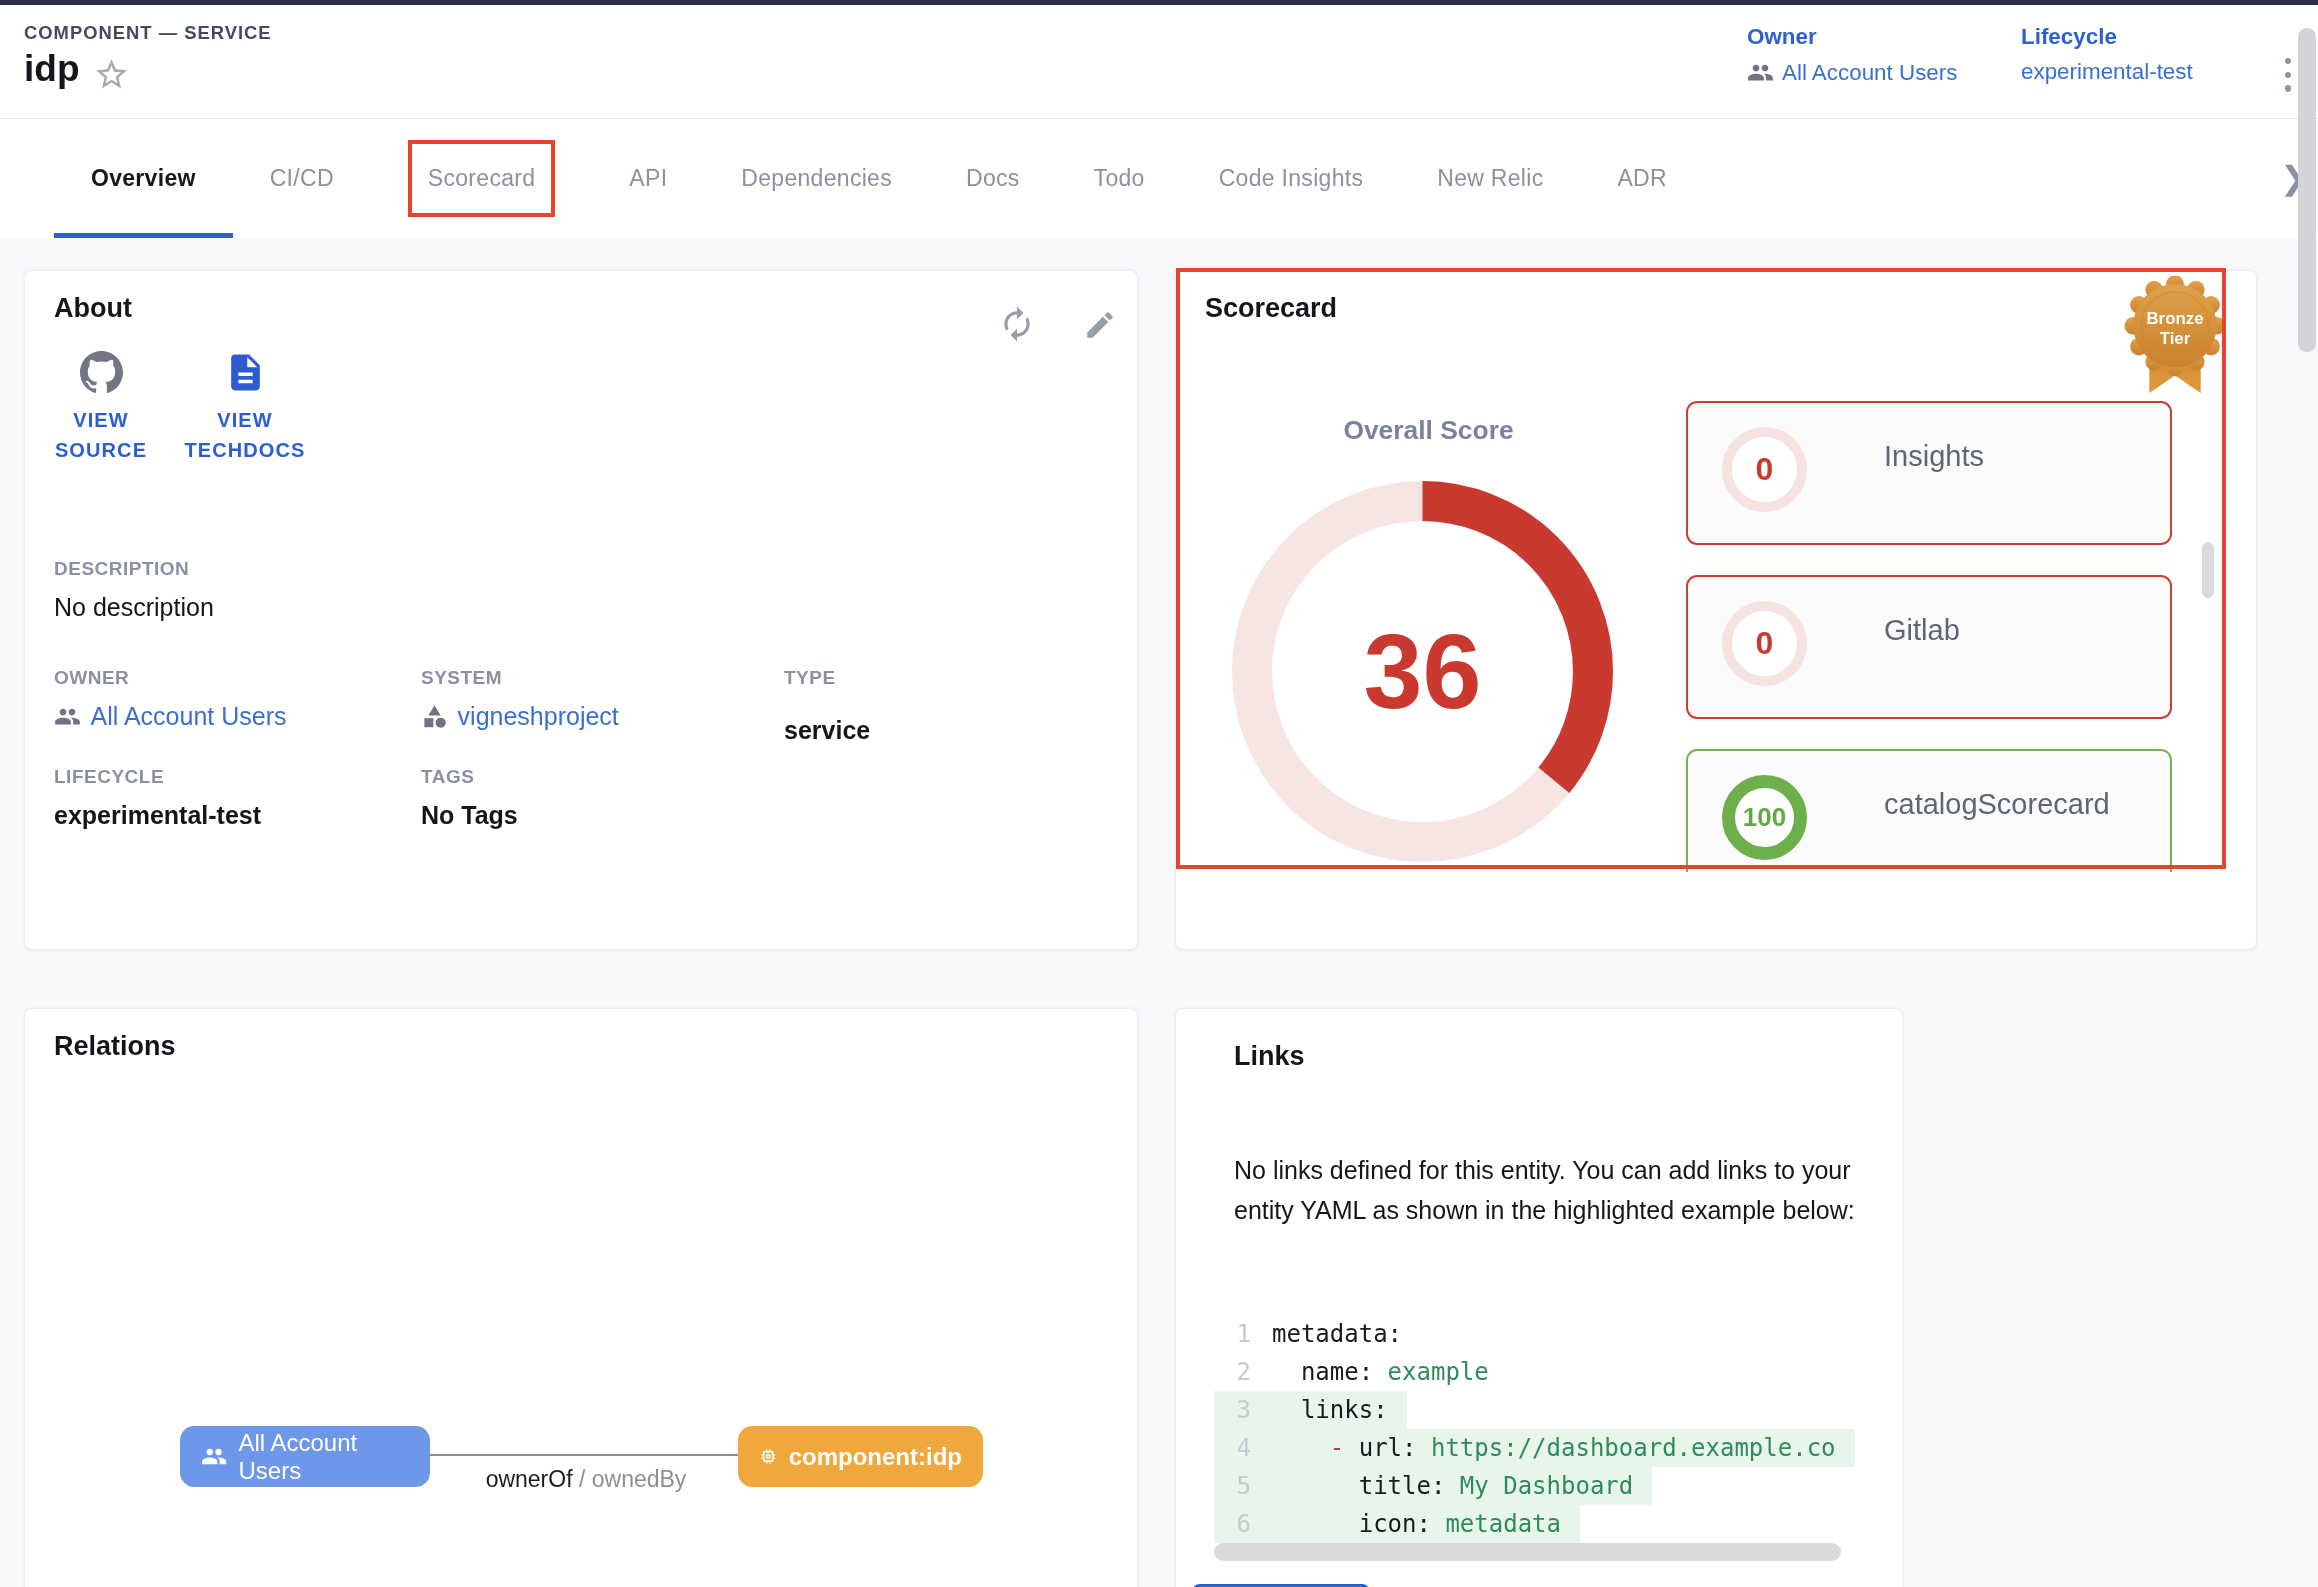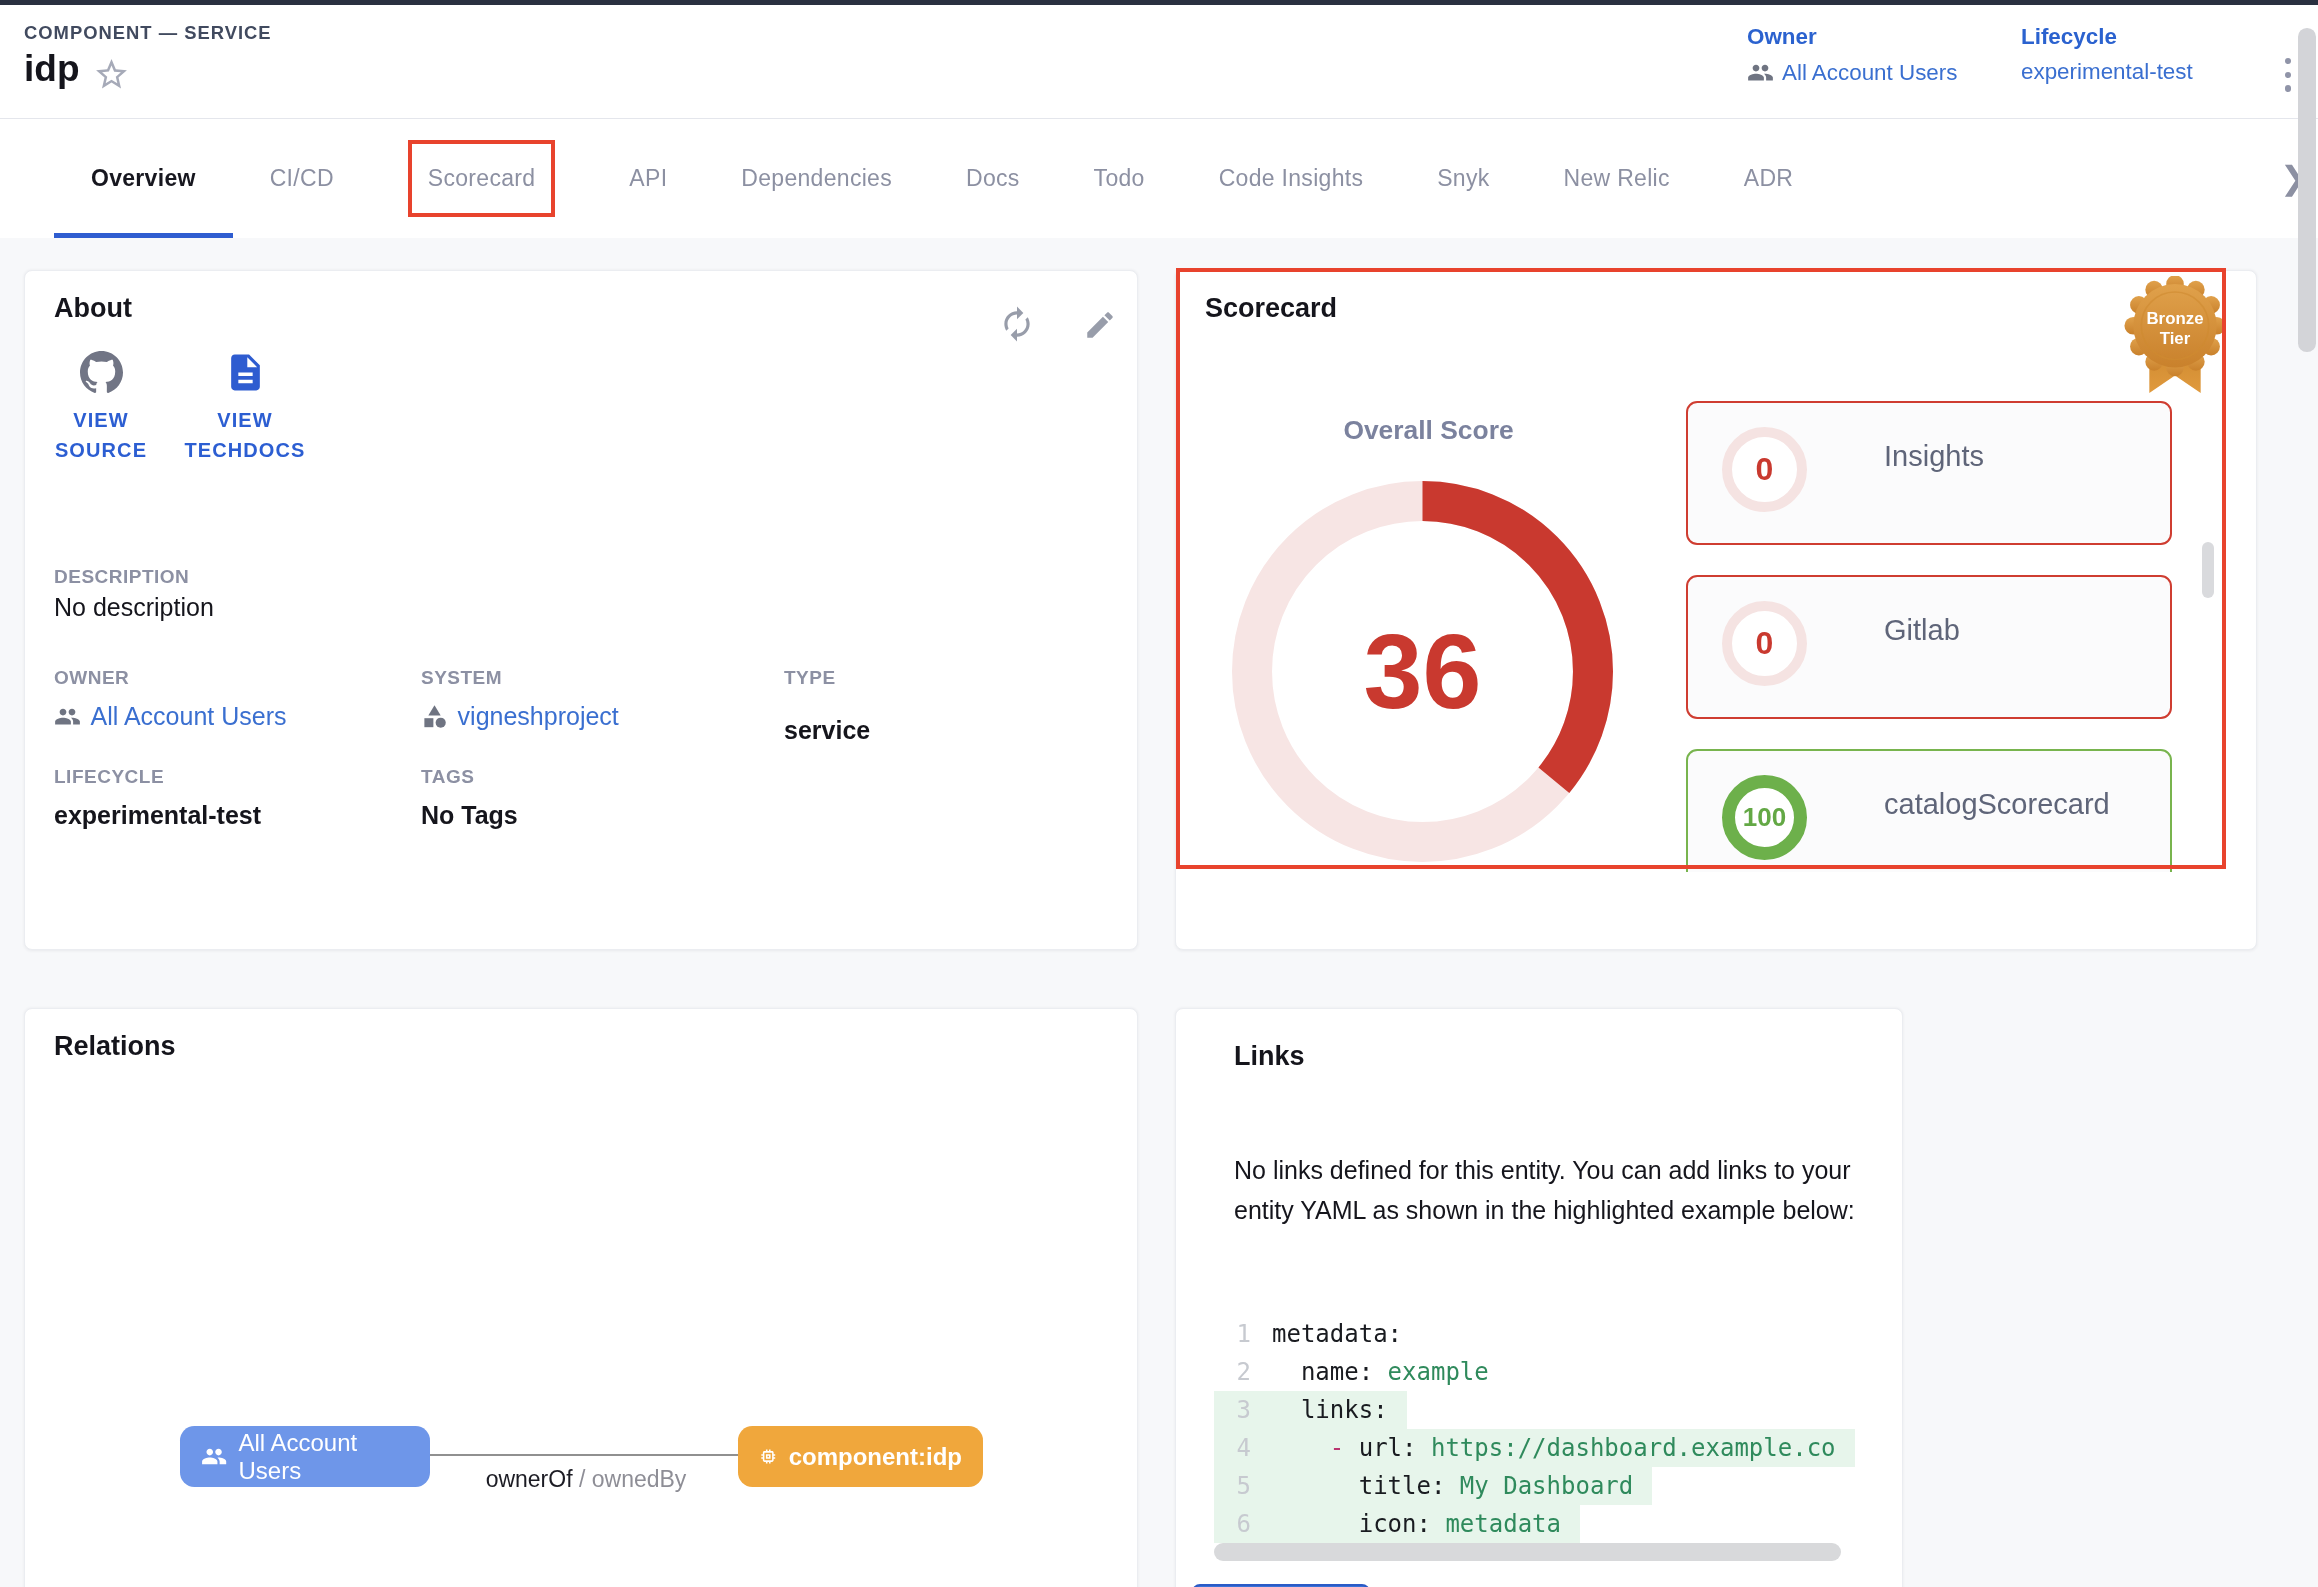--- a/index.html
+++ b/index.html
@@ -158,23 +158,20 @@
   <div class="tab">
       <span>Docs</span>
     </div>
   <div class="tab">
       <span>Todo</span>
     </div>
   <div class="tab">
       <span>Code Insights</span>
     </div>
   <div class="tab">
-      <span>Snyk</span>
-    </div>
-  <div class="tab">
       <span>New Relic</span>
     </div>
   <div class="tab truncated">
       <span>ADR</span>
     </div>
 </nav>
 <div class="abs tabs-chevron">❯</div>
 
 <section id="about-card" class="card">
   <h2 class="card-title">About</h2>
@@ -207,21 +204,21 @@
       <svg viewBox="0 0 24 24" fill="currentColor">
           <path d="M14 2H6c-1.1 0-2 .9-2 2v16c0 1.1.9 2 2 2h12c1.1 0 2-.9 2-2V8l-6-6zm2 16H8v-2h8v2zm0-4H8v-2h8v2zm-3-5V3.5L18.5 9H13z"></path>
         </svg>
     </span>
     <div class="alabel">
       <div>VIEW</div>
       <div>TECHDOCS</div>
     </div>
   </div>
 
-  <div class="field-label" style="left:29px; top:287px;margin-top:8px;">DESCRIPTION</div>
+  <div class="field-label" style="left:29px; top:287px;">DESCRIPTION</div>
   <div class="field-value" style="left:29px; top:322px;text-align:center;">No description</div>
 
   <div class="field-label" style="left:29px; top:396px;">OWNER</div>
   <div class="field-value" style="left:29px; top:431px;">
     <span class="field-link">
       <span class="micon">
         <svg viewBox="0 0 24 24" fill="currentColor">
             <path d="M16 11c1.66 0 2.99-1.34 2.99-3S17.66 5 16 5c-1.66 0-3 1.34-3 3s1.34 3 3 3zm-8 0c1.66 0 2.99-1.34 2.99-3S9.66 5 8 5C6.34 5 5 6.34 5 8s1.34 3 3 3zm0 2c-2.33 0-7 1.17-7 3.5V19h14v-2.5c0-2.33-4.67-3.5-7-3.5zm8 0c-.29 0-.62.02-.97.05 1.16.84 1.97 1.97 1.97 3.45V19h6v-2.5c0-2.33-4.67-3.5-7-3.5z"></path>
           </svg>
       </span>

